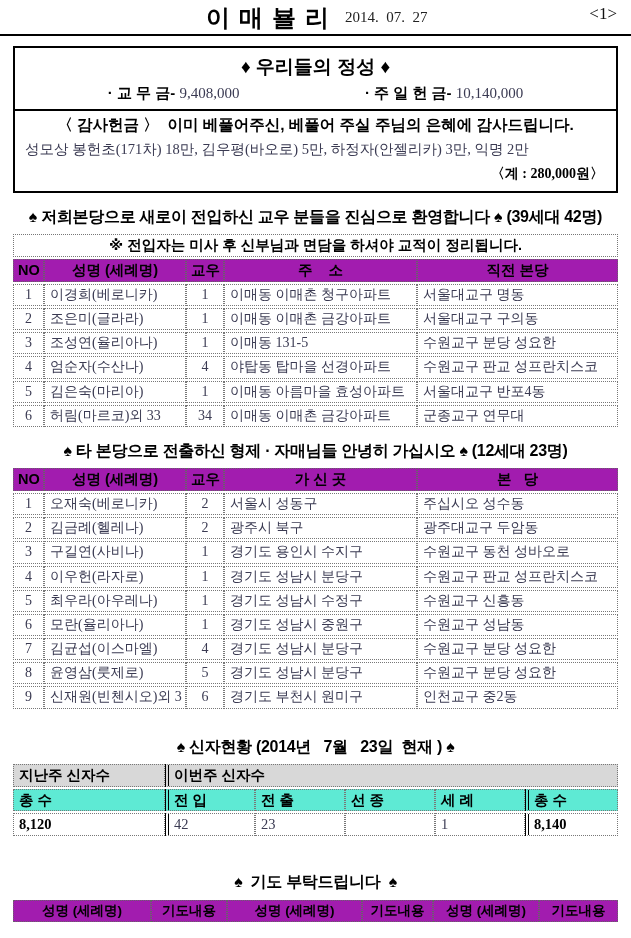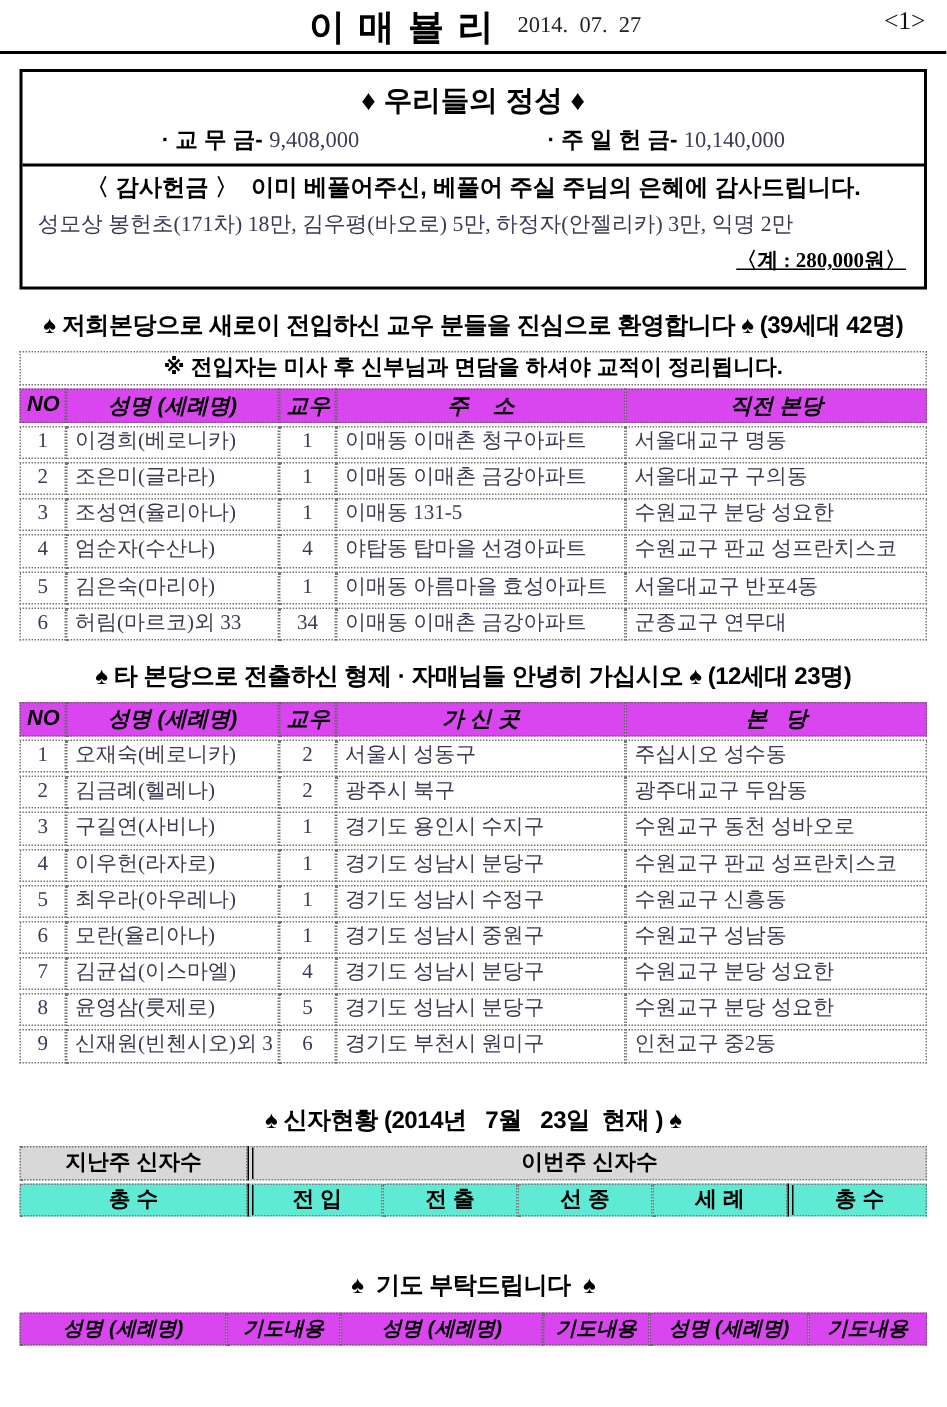--- a/index.html
+++ b/index.html
@@ -23,47 +23,47 @@
   .offer-box{margin:10px 13px 0 13px;border:2px solid #000;}
   .offer-title{text-align:center;font-weight:bold;font-size:19px;padding:6px 0 2px 0;}
   .offer-row{display:flex;justify-content:space-around;padding:2px 30px 6px 30px;font-size:15px;}
   .offer-item{white-space:pre;}
   .offer-label{font-weight:bold;font-family:"Liberation Sans","DejaVu Sans",sans-serif;font-size:15px;}
   .offer-value{color:#3a3a52;font-size:15px;}
   .thanks-block{border-top:2px solid #000;padding:4px 8px 6px 8px;}
   .thanks-head{text-align:center;font-weight:bold;font-size:15.5px;white-space:pre-wrap;
     font-family:"Liberation Sans","DejaVu Sans",sans-serif;}
   .thanks-detail{font-size:14.5px;color:#3a3a52;padding:4px 2px 2px 2px;}
-  .thanks-total{text-align:right;font-weight:bold;font-size:14px;padding:4px 4px 2px 0;text-decoration:underline;}
+  .thanks-total{text-align:right;font-weight:bold;font-size:14px;padding:4px 4px 2px 0;}
 
   
   .sec-title{
     text-align:center;font-weight:bold;font-size:16px;white-space:pre-wrap;
     font-family:"Liberation Sans","DejaVu Sans",sans-serif;letter-spacing:-0.3px;
   }
   .mt1{margin-top:14px;} .mt2{margin-top:12px;} .mt3{margin-top:26px;} .mt4{margin-top:34px;}
 
   
   table{width:605px;margin:4px auto 0 auto;border-collapse:separate;border-spacing:0 2px;table-layout:fixed;}
   th{
-    background:#d946ef;border:1px dotted #666;padding:1px 4px;white-space:pre;
-    font-family:"Liberation Sans","DejaVu Sans",sans-serif;font-size:14.5px;overflow:hidden;font-style:italic;
+    background:#a21caf;border:1px dotted #666;padding:1px 4px;white-space:pre;
+    font-family:"Liberation Sans","DejaVu Sans",sans-serif;font-size:14.5px;overflow:hidden;
   }
   td{
     border:1px dotted #777;padding:1px 5px;font-size:14px;line-height:1.3;
     color:#3a3a52;white-space:pre;overflow:hidden;
   }
   .note-row td{
     color:#000;font-weight:bold;text-align:center;font-size:14.5px;
     font-family:"Liberation Sans","DejaVu Sans",sans-serif;
   }
   .roster td:nth-child(1),.roster td:nth-child(3){text-align:center;}
 
   
-  .stats td{text-align:center;}
+  .stats td{text-align:left;}
   .stats .gray-row td{
     background:#d8d8d8;font-weight:bold;color:#000;font-size:14.5px;
     font-family:"Liberation Sans","DejaVu Sans",sans-serif;
   }
   .stats .dbl{border-left:4px double #000;}
   .stats tbody[data-rows] tr:first-child td{
     background:#5eead4;font-weight:bold;color:#000;font-size:14.5px;
     font-family:"Liberation Sans","DejaVu Sans",sans-serif;
     margin-left:16px;
   }
@@ -269,20 +269,28 @@
   </tbody>
   <tbody data-rows="statistics.rows">
       <tr>
         <td>총 수</td>
         <td>전 입</td>
         <td>전 출</td>
         <td>선 종</td>
         <td>세 례</td>
         <td>총 수</td>
       </tr>
+      <tr>
+        <td>8,120</td>
+        <td>42</td>
+        <td>23</td>
+        <td></td>
+        <td>1</td>
+        <td>8,140</td>
+      </tr>
     </tbody>
 </table>
 
 <div class="sec-title mt4">♠  기도 부탁드립니다  ♠</div>
 <table class="prayer">
   <colgroup>
       <col style="width:138px">
       <col style="width:76px">
       <col style="width:135px">
       <col style="width:71px">

